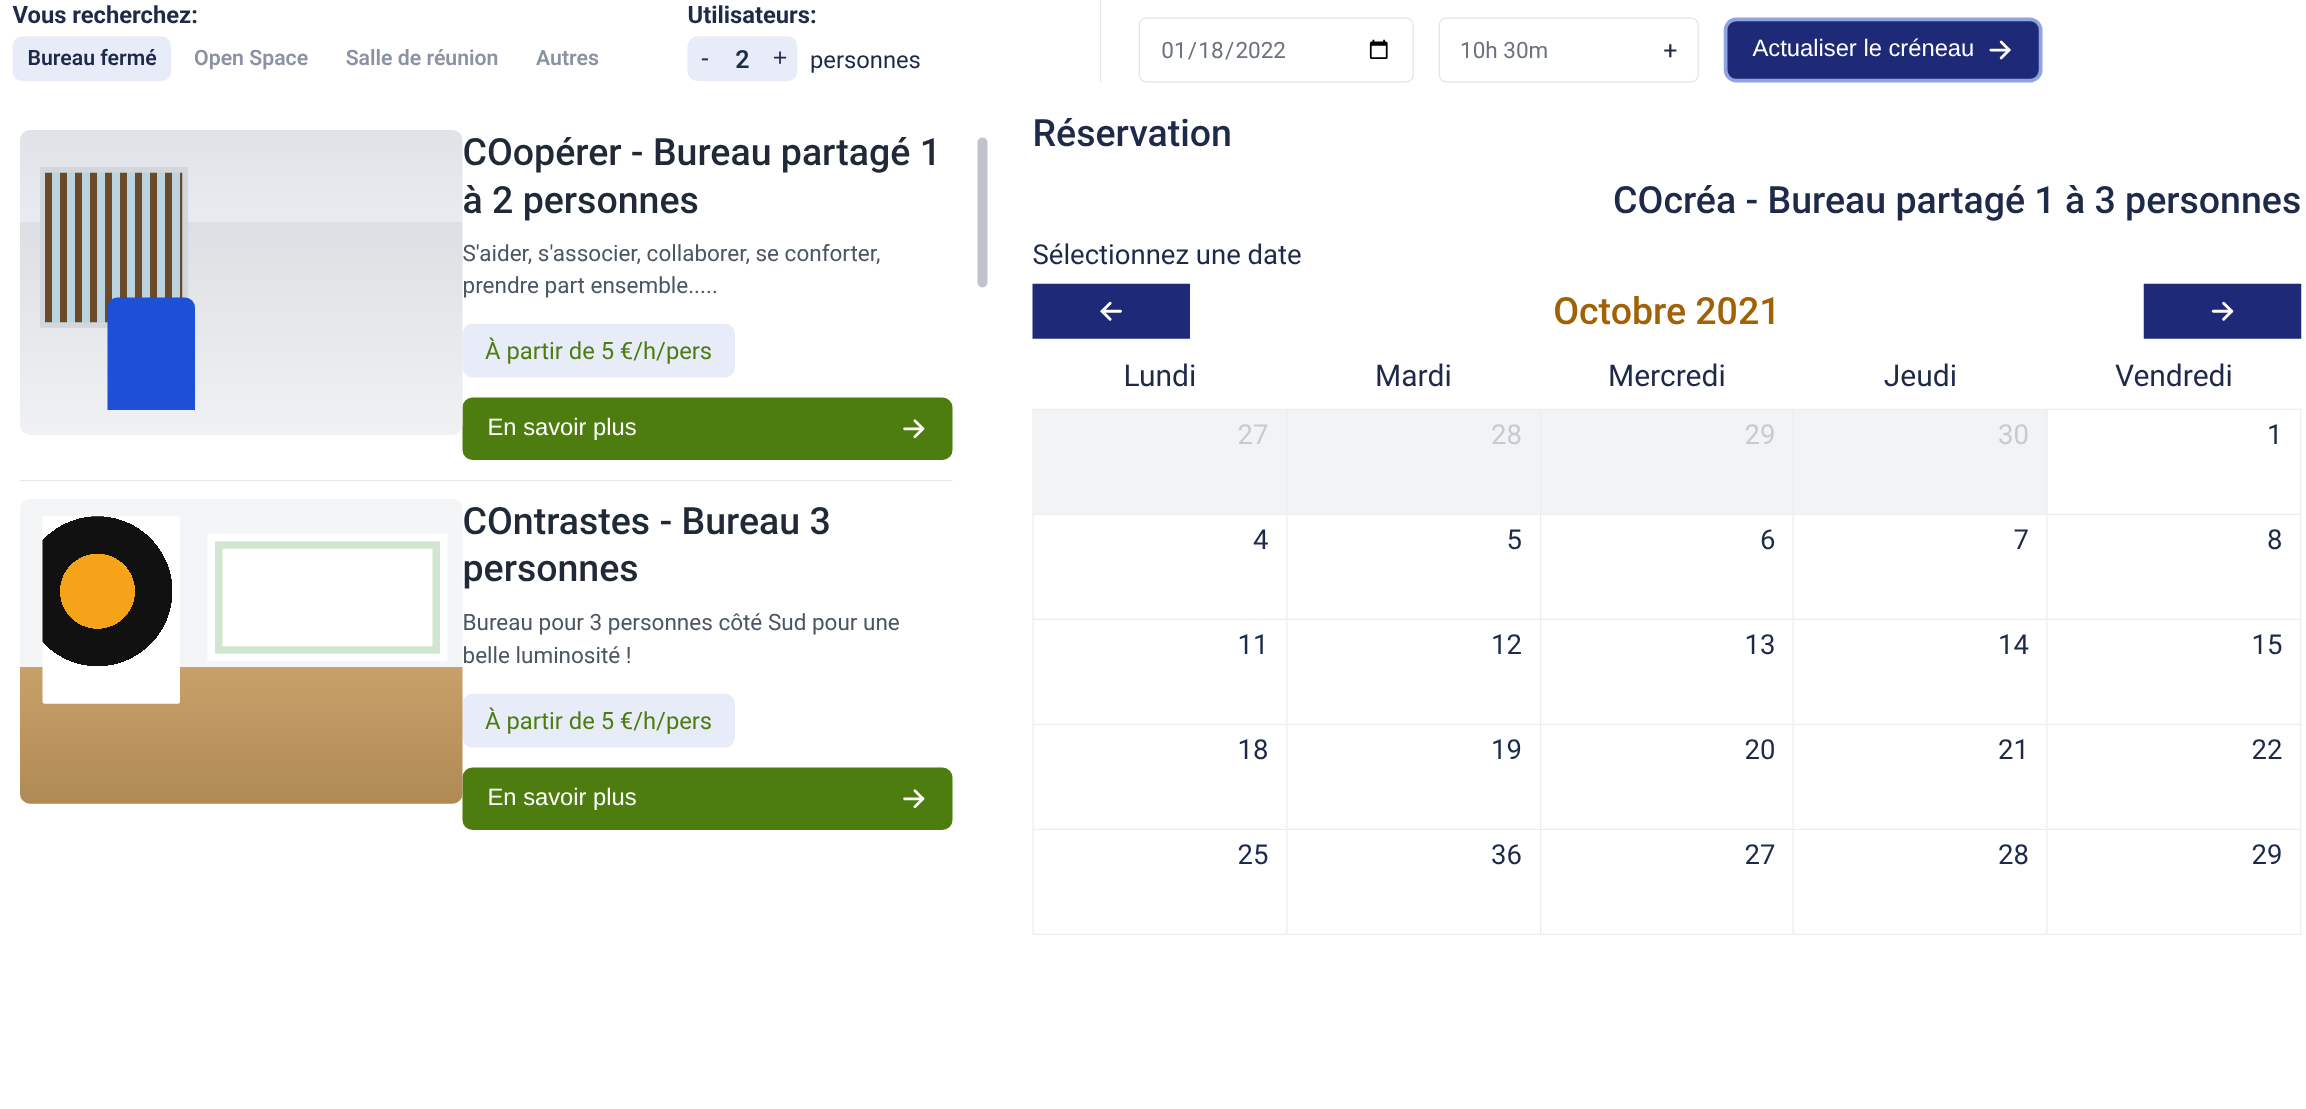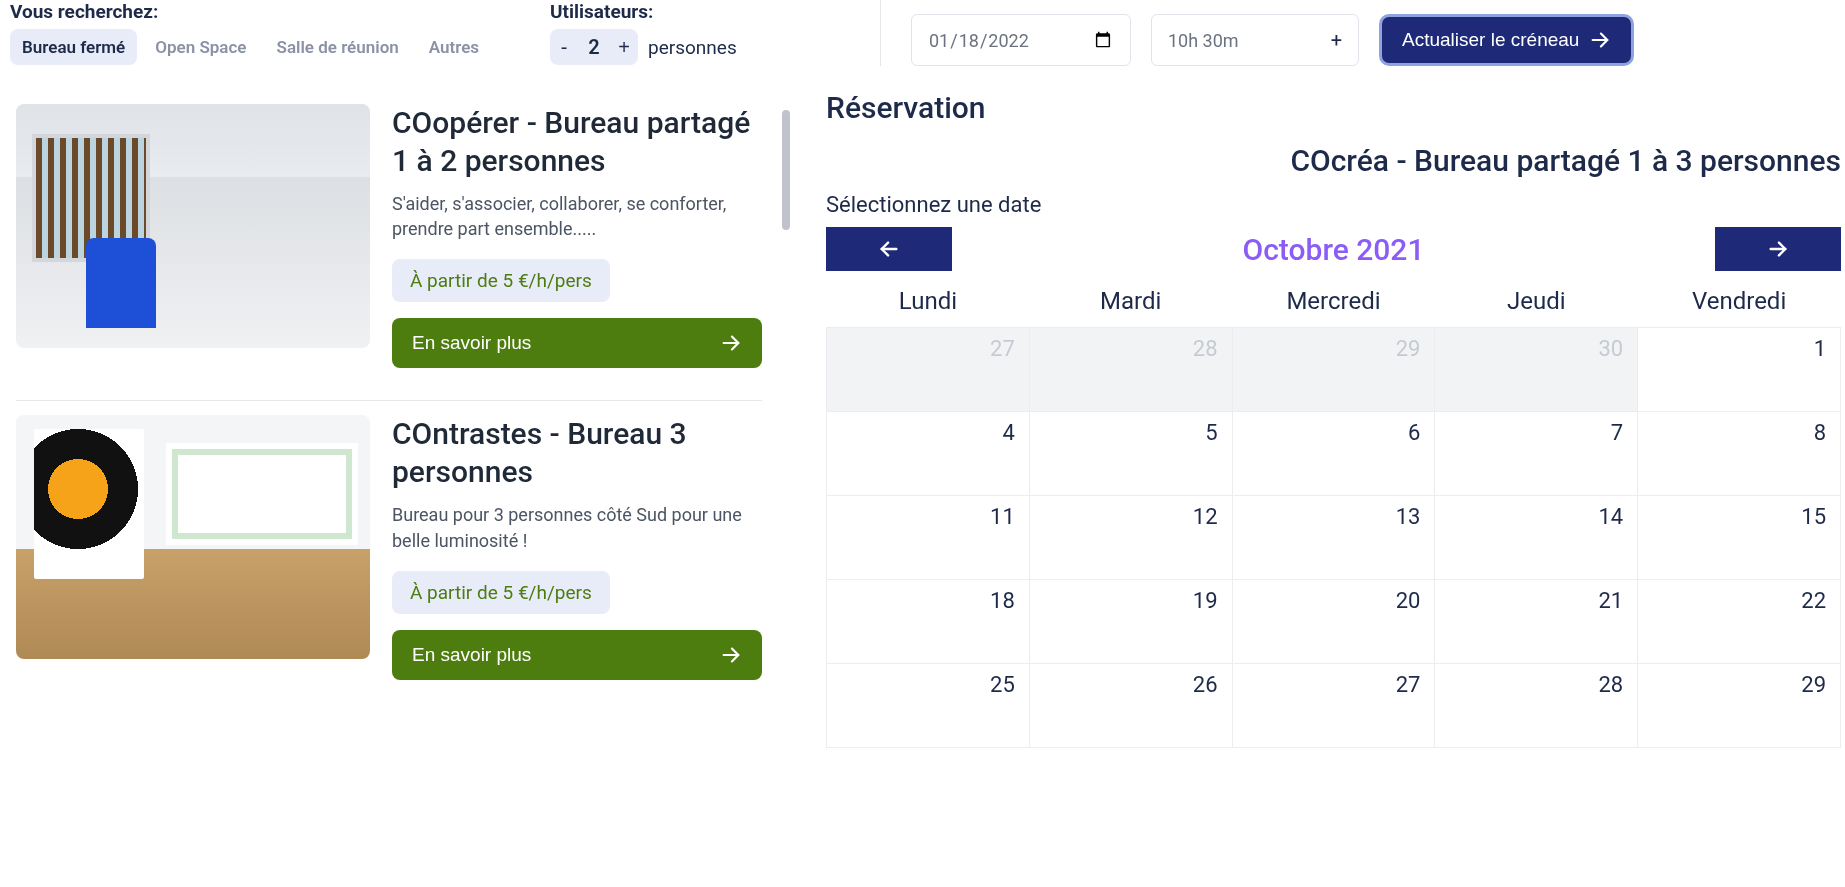--- a/index.html
+++ b/index.html
@@ -110,22 +110,21 @@
   }
   .scroll-indicator {
     width: 8px;
     height: 120px;
     background: #c0c3cc;
     border-radius: 4px;
     margin-top: 20px;
   }
   .listing {
     display: flex;
-    gap: 22px;
-    padding: 14px 0 32px 0;
+    padding: 14px 0 16px 0;
     border-bottom: 1px solid #e5e7eb;
   }
   .listing:last-child { border-bottom: none; }
   .listing-img {
     width: 354px;
     height: 244px;
     border-radius: 8px;
     flex-shrink: 0;
     position: relative;
     overflow: hidden;
@@ -233,21 +232,21 @@
     border: none;
     width: 126px;
     height: 44px;
     cursor: pointer;
     display:flex; align-items:center; justify-content:center;
   }
   .nav-btn svg { width: 22px; height: 22px; }
   .month-label {
     font-size: 30px;
     font-weight: 500;
-    color: #8b5cf6;
+    color: #a16207;
   }
   .calendar {
     width: 100%;
     border-collapse: collapse;
     table-layout: fixed;
   }
   .calendar th {
     font-weight: 400;
     font-size: 24px;
     color: #1e2a4a;
@@ -402,21 +401,21 @@
           </tr>
           <tr>
             <td>18</td>
             <td>19</td>
             <td>20</td>
             <td>21</td>
             <td>22</td>
           </tr>
           <tr>
             <td>25</td>
-            <td>26</td>
+            <td>36</td>
             <td>27</td>
             <td>28</td>
             <td>29</td>
           </tr>
         </tbody>
     </table>
   </div>
 </div>
 
 </body></html>

